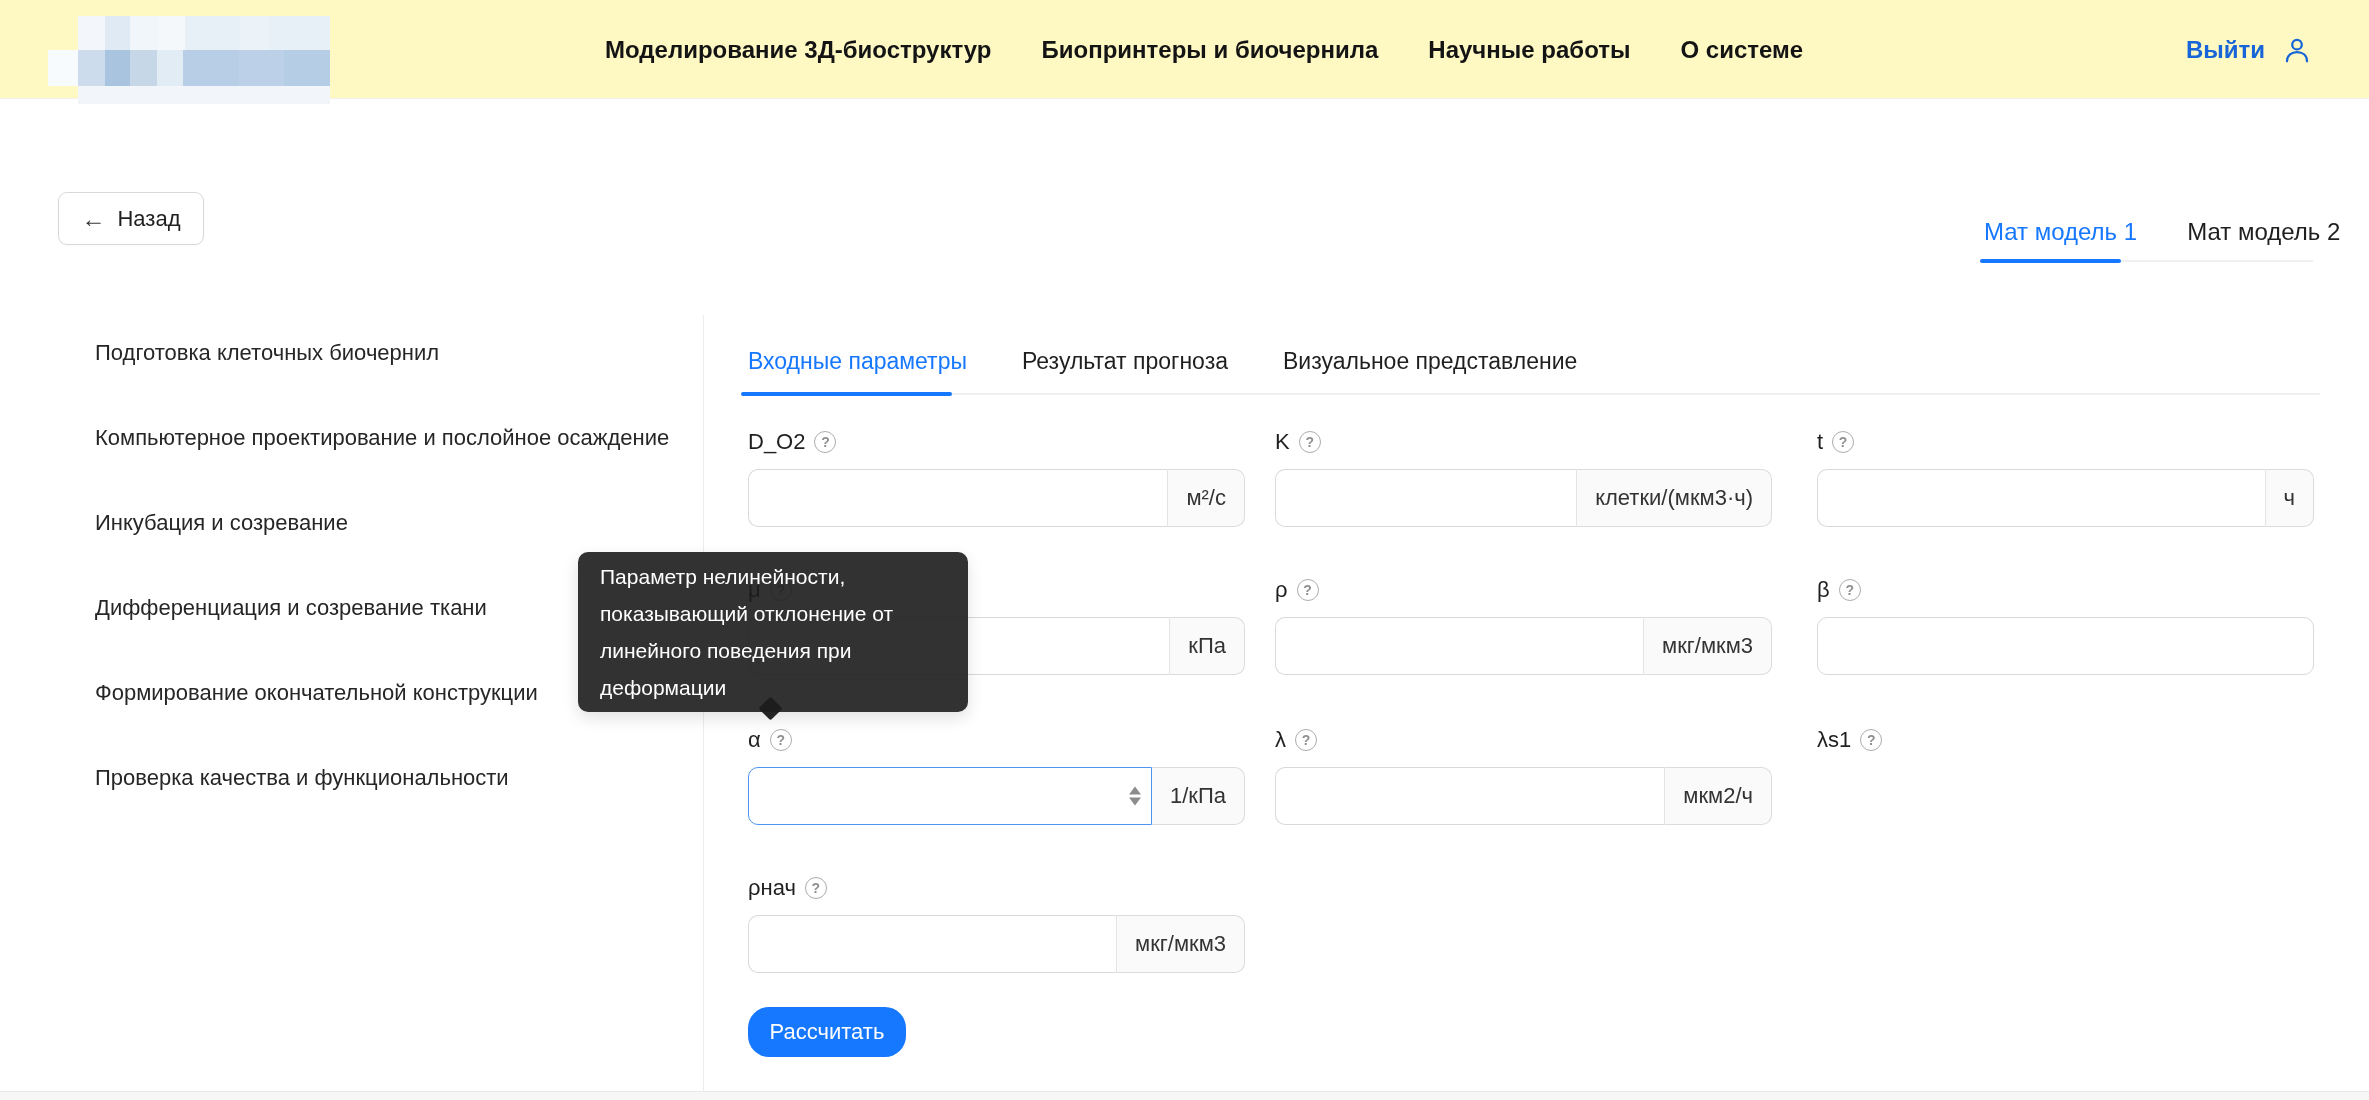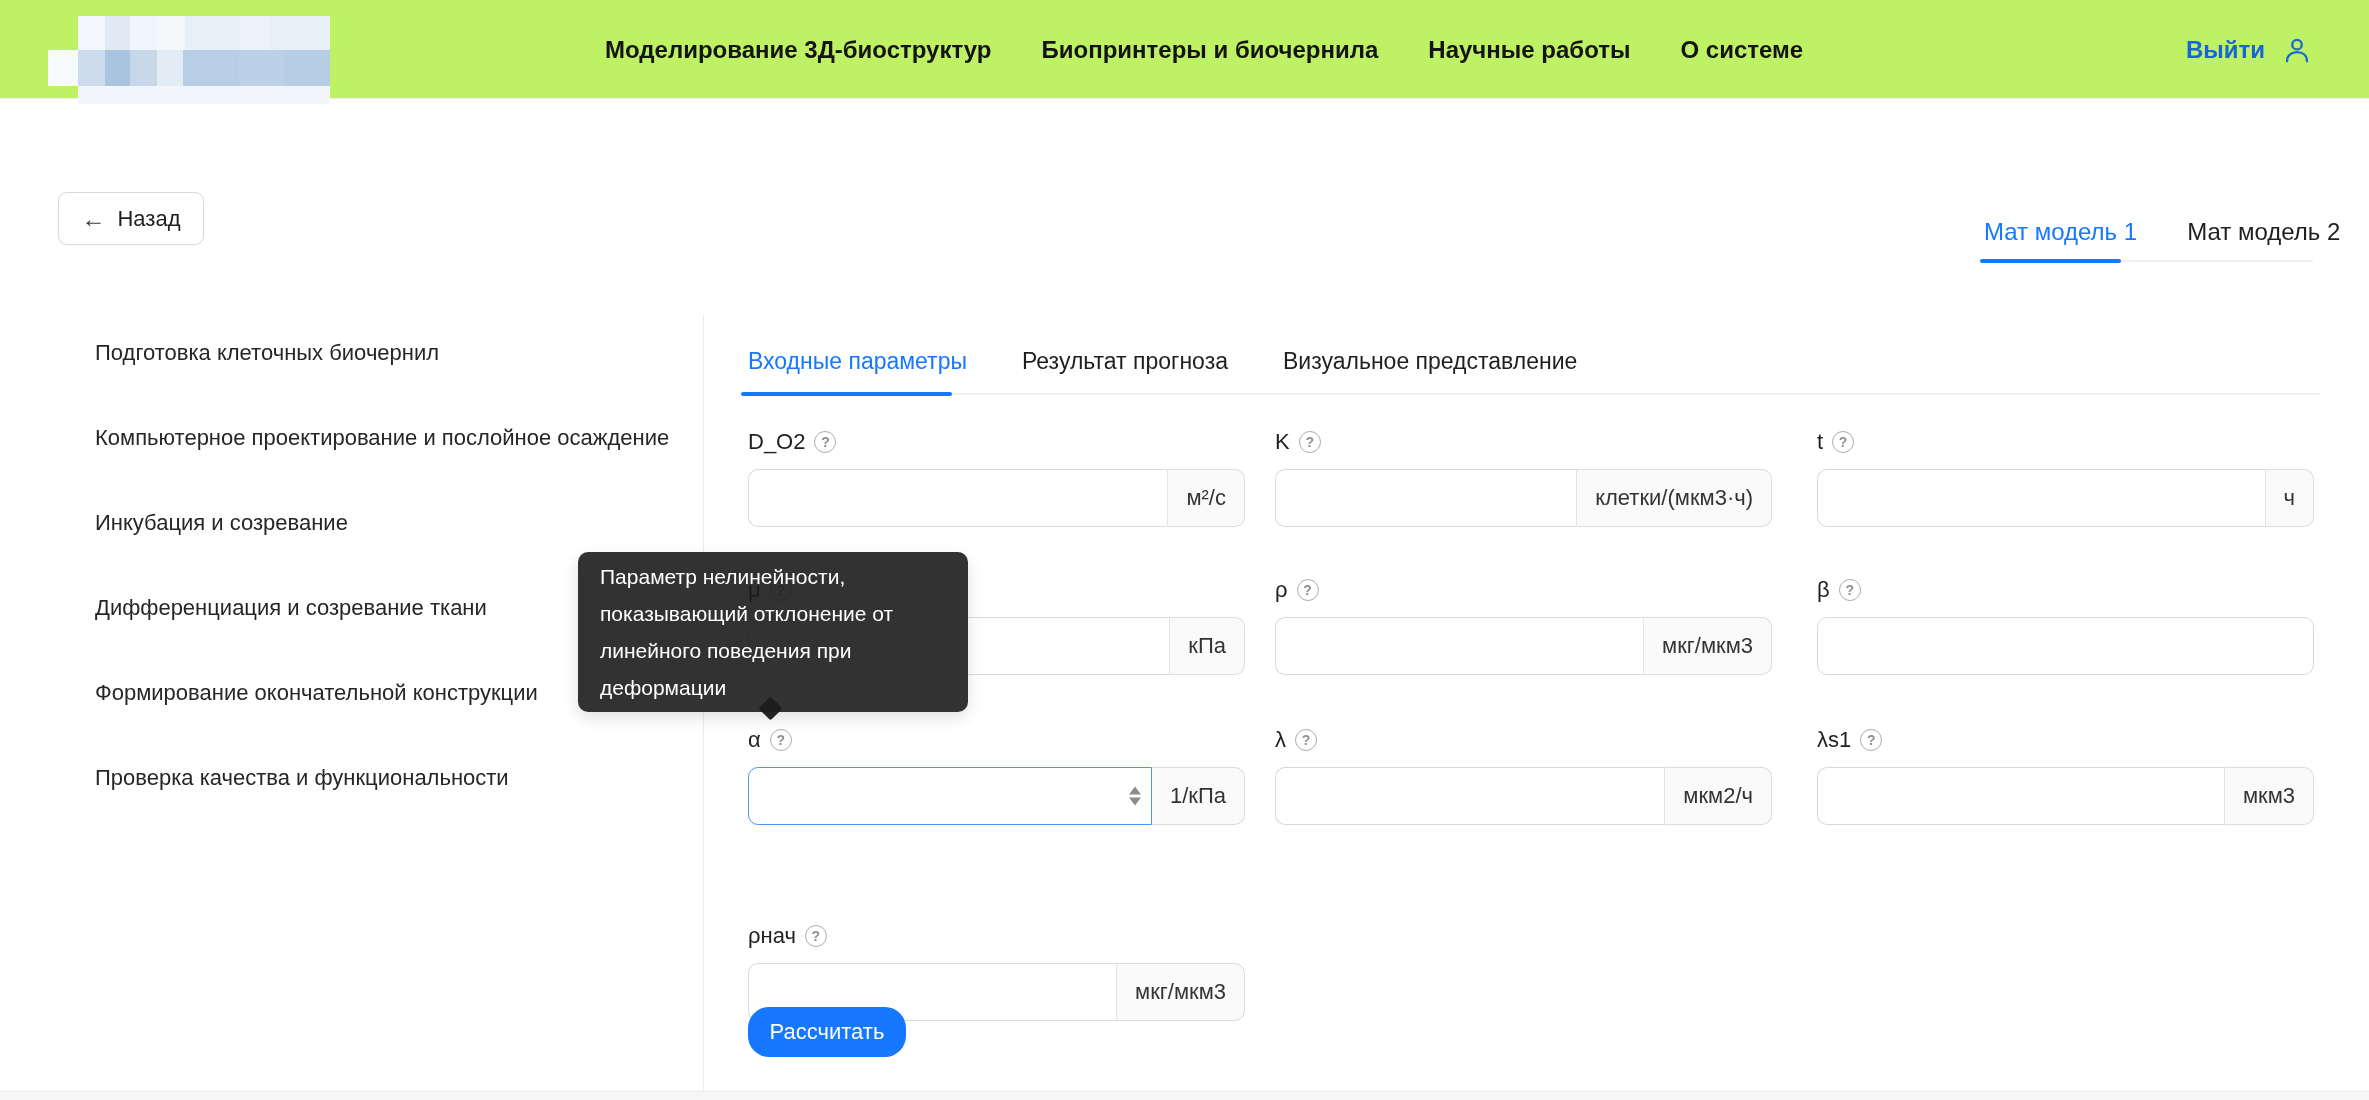--- a/index.html
+++ b/index.html
@@ -2,21 +2,21 @@
 <html><head>
 <meta charset="utf-8">
 <style>
   * { margin:0; padding:0; box-sizing:border-box; }
   html,body { width:2369px; height:1100px; background:#fff; overflow:hidden;
               font-family:"Liberation Sans", sans-serif; color:#1f1f1f; }
   .page { position:relative; width:2369px; height:1100px; background:#fff; }
 
   
   .header { position:absolute; left:0; top:0; width:2369px; height:99px;
-            background:#bef264; border-bottom:1px solid #f0f0f0; }
+            background:#fef9c3; border-bottom:1px solid #f0f0f0; }
   .logo-blur { position:absolute; left:48px; top:16px; width:282px; height:90px; }
   .logo-row { display:flex; }
   .logo-cell { height:100%; }
   .nav { position:absolute; left:605px; top:0; height:99px; display:flex; align-items:center; gap:50px; }
   .nav-item { font-size:24px; font-weight:600; color:#141414; cursor:pointer; white-space:nowrap; }
   .logout { position:absolute; right:56px; top:0; height:99px; display:flex; align-items:center; gap:16px; cursor:pointer; }
   .logout-label { font-size:24px; font-weight:700; color:#1765d8; }
 
   
   .back-btn { position:absolute; left:58px; top:192px; width:146px; height:53px;
@@ -264,27 +264,23 @@
       <input class="field-input" style="">
       <div class="addon">мкм2/ч</div>
     </div>
   </div>
 
   <div class="field" style="left:1817px; top:726px;">
     <div class="field-label">
       <span>λs1</span>
       <span class="help-icon">?</span>
     </div>
-    <div class="input-group">
-      <input class="field-input" style="">
-      <div class="addon">мкм3</div>
-    </div>
-  </div>
-
-  <div class="field" style="left:748px; top:874px;margin-top:48px;">
+  </div>
+
+  <div class="field" style="left:748px; top:874px;">
     <div class="field-label">
       <span>ρнач</span>
       <span class="help-icon">?</span>
     </div>
     <div class="input-group">
       <input class="field-input" style="">
       <div class="addon">мкг/мкм3</div>
     </div>
   </div>
 

